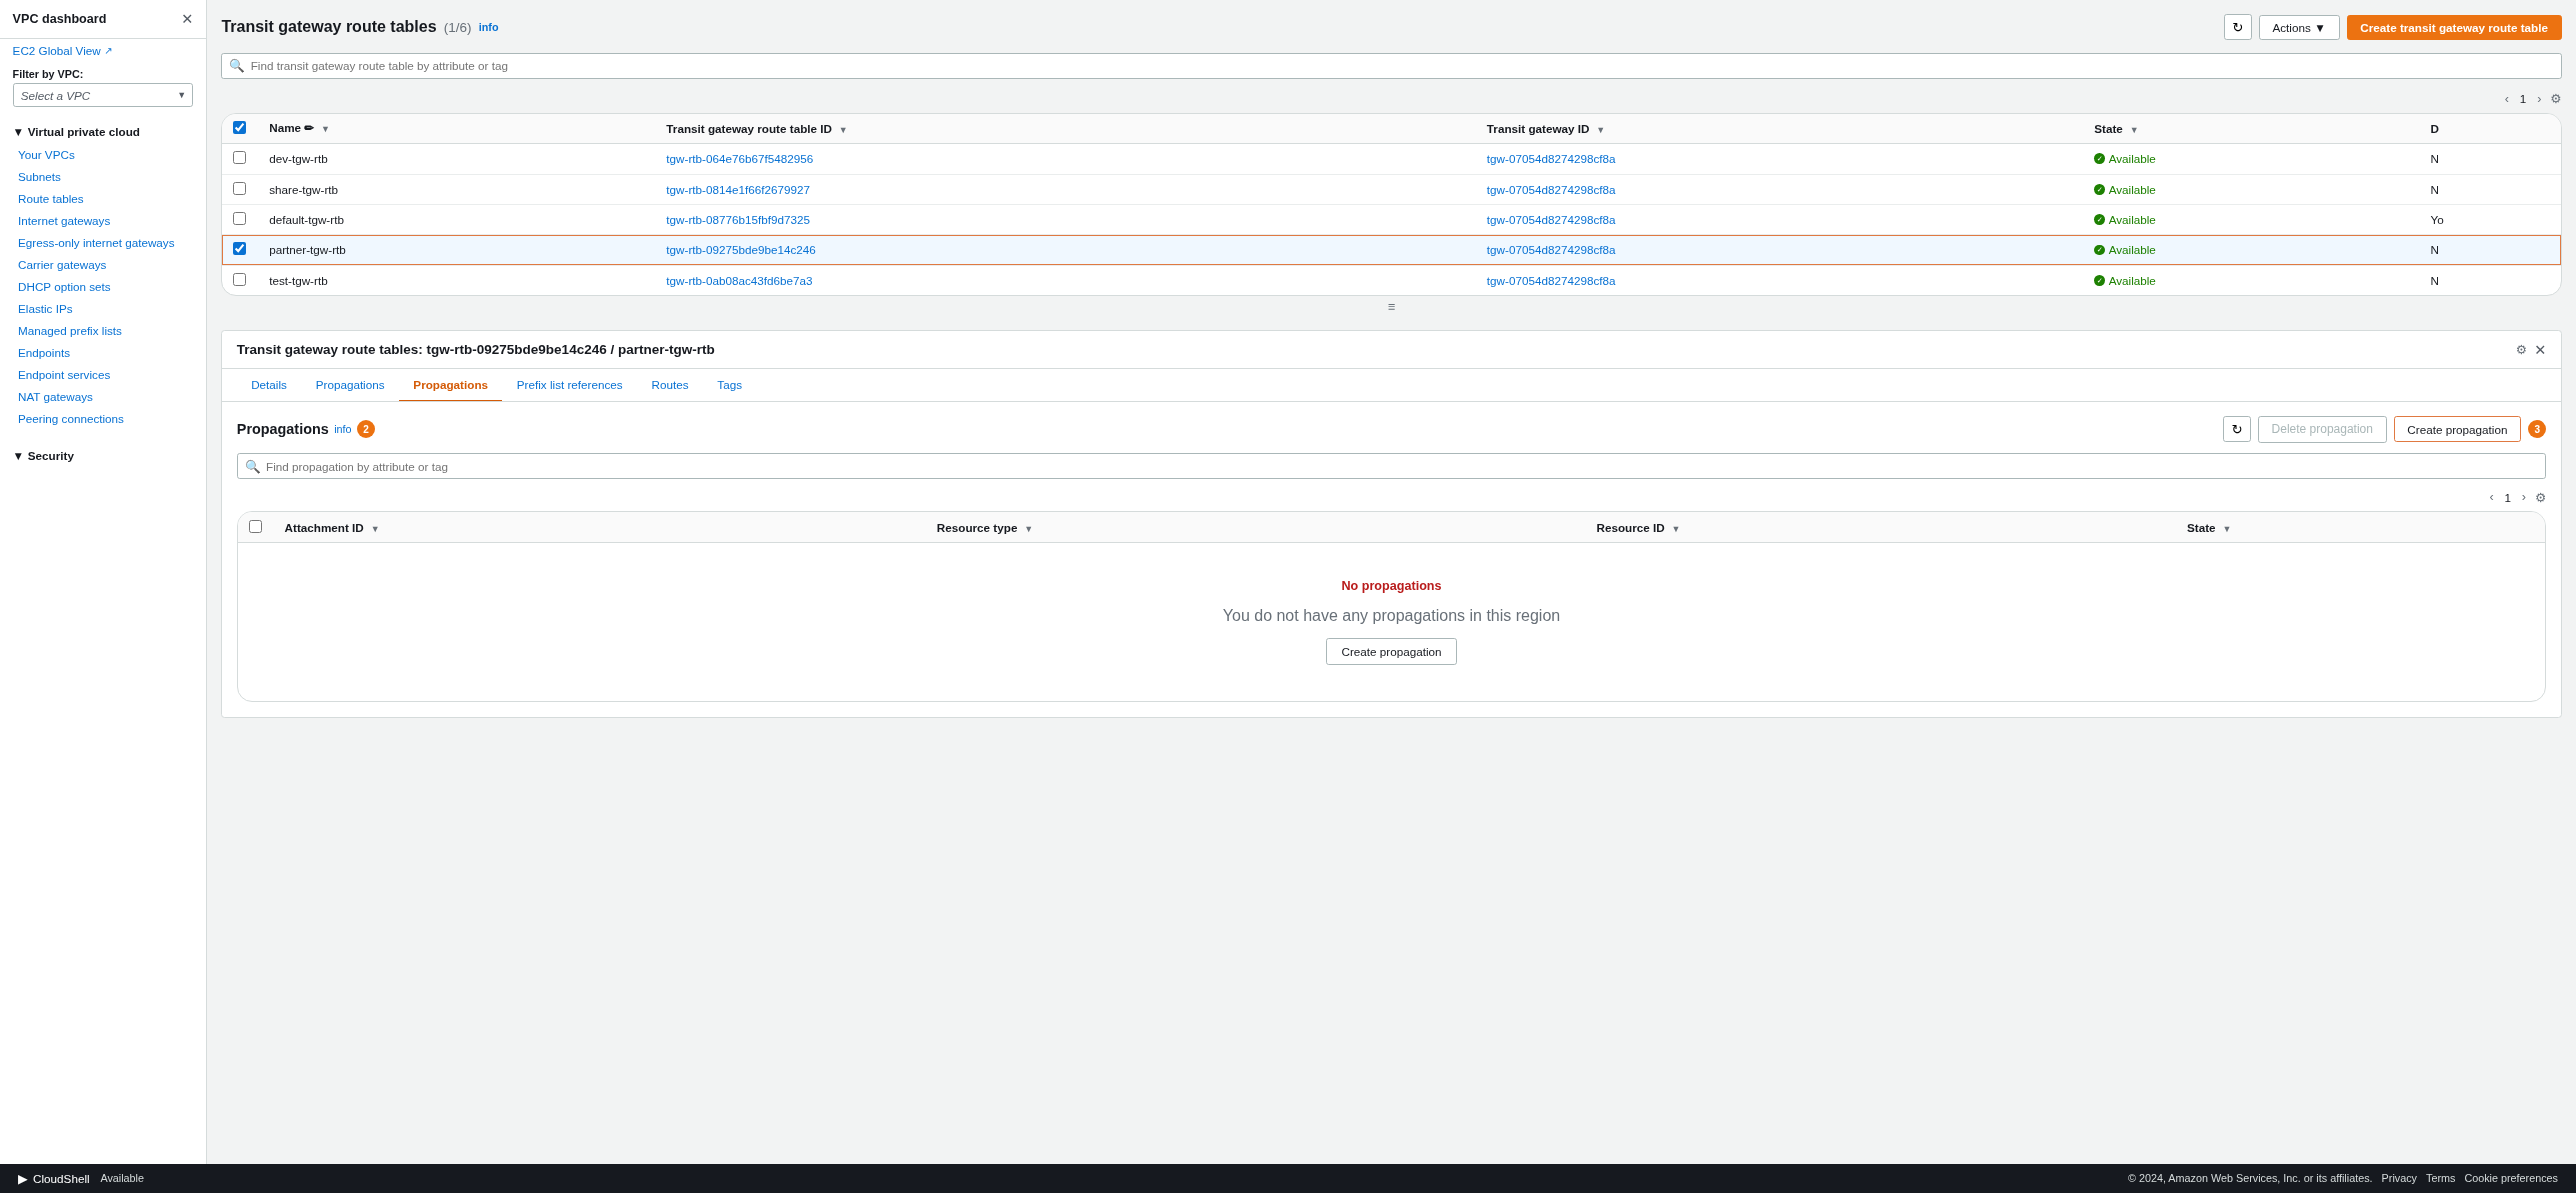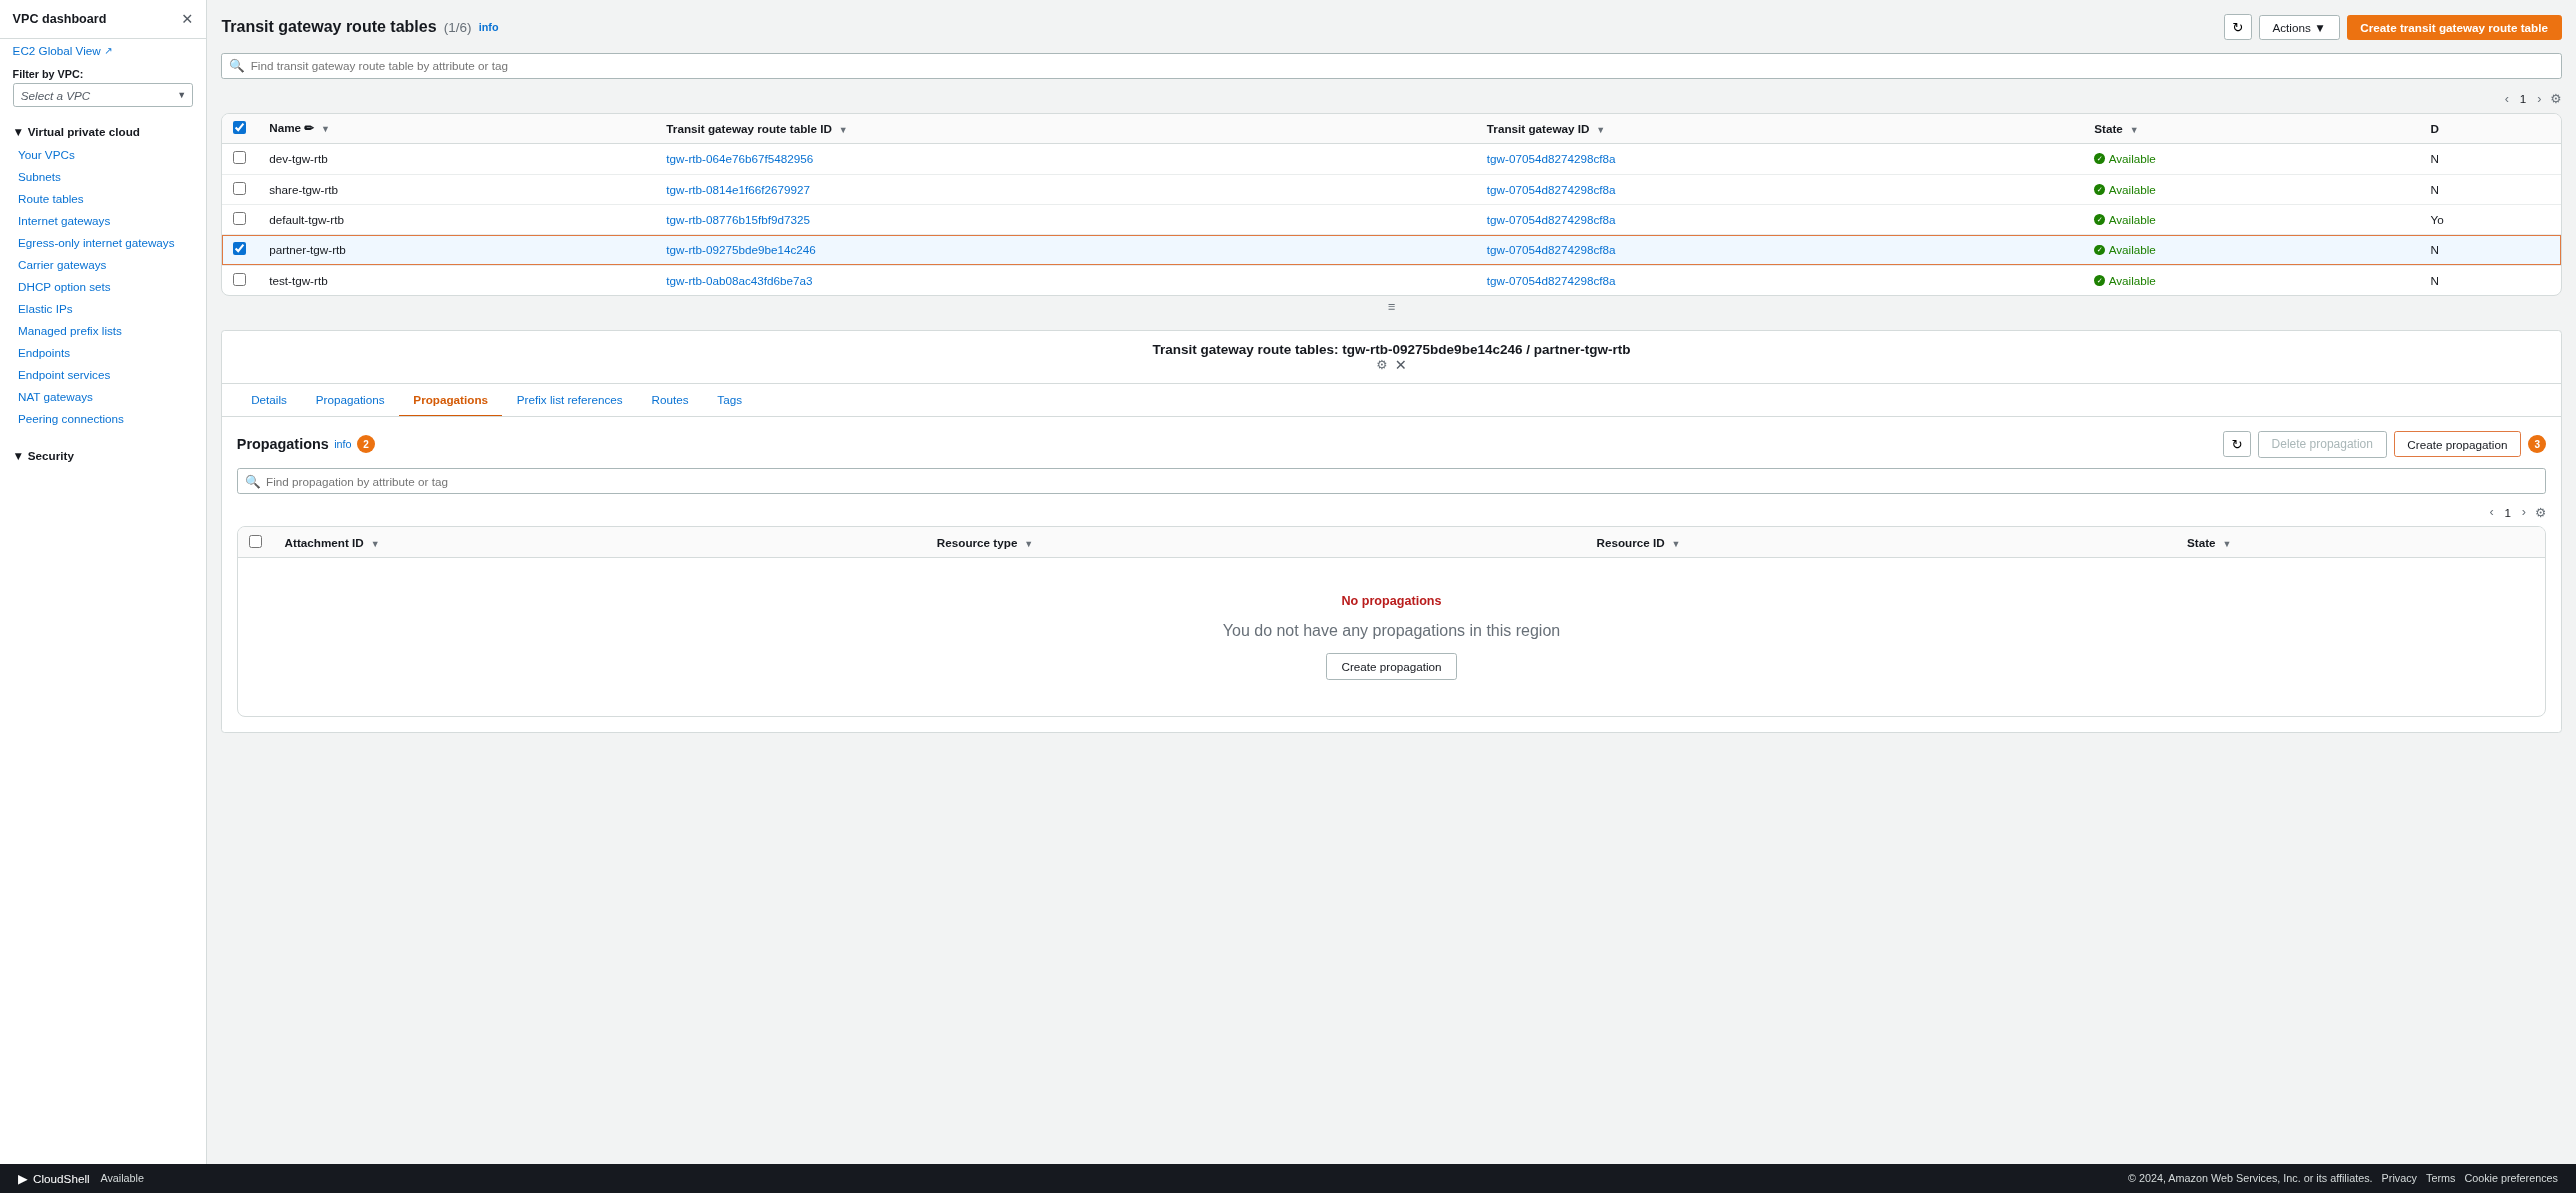--- a/index.html
+++ b/index.html
@@ -35,21 +35,21 @@
     .btn-primary { background: #ec7211; border-color: #ec7211; color: #fff; font-weight: 600; }
     .btn-icon { background: #fff; border: 0.9px solid #aab7b8; border-radius: 2.7px; padding: 4.5px 7.2px; cursor: pointer; display: flex; align-items: center; justify-content: center; }
     .btn-actions { display: flex; align-items: center; gap: 3.6px; }
 
     
     .search-bar { display: flex; align-items: center; border: 0.9px solid #aab7b8; border-radius: 2.7px; background: #fff; padding: 4.5px 7.2px; margin-bottom: 10.8px; gap: 5.4px; }
     .search-bar input { border: none; outline: none; font-size: 11.7px; color: #545b64; width: 100%; background: transparent; }
     .search-icon { color: #687078; font-size: 12.6px; }
 
     
-    .table-wrapper { background: #fff; border: 0.9px solid #d5dbdb; border-radius: 8px; overflow: hidden; }
+    .table-wrapper { background: #fff; border: 0.9px solid #d5dbdb; border-radius: 15px; overflow: hidden; }
     table { width: 100%; border-collapse: collapse; }
     thead tr { background: #fafafa; border-bottom: 0.9px solid #d5dbdb; }
     th { padding: 7.2px 10.8px; text-align: left; font-size: 11.7px; font-weight: 600; color: #16191f; white-space: nowrap; }
     th .sort-icon { color: #687078; font-size: 9px; margin-left: 3.6px; }
     td { padding: 7.2px 10.8px; font-size: 11.7px; color: #16191f; border-bottom: 0.9px solid #eaeded; }
     tr:last-child td { border-bottom: none; }
     .link-cell { color: #0972d3; cursor: pointer; }
     .status-available { color: #1d8102; display: flex; align-items: center; gap: 3.6px; font-size: 11.7px; }
     .status-dot { width: 10.8px; height: 10.8px; border-radius: 50%; background: #1d8102; display: inline-flex; align-items: center; justify-content: center; }
     .status-dot::after { content: '✓'; color: #fff; font-size: 7.2px; }
@@ -57,21 +57,21 @@
 
     
     .pagination { display: flex; align-items: center; gap: 3.6px; }
     .pagination-btn { background: none; border: none; cursor: pointer; color: #687078; font-size: 12.6px; padding: 1.8px 3.6px; }
     .pagination-btn:disabled { color: #d5dbdb; cursor: default; }
     .pagination-num { font-size: 11.7px; color: #16191f; padding: 0 3.6px; }
     .settings-icon { color: #687078; cursor: pointer; font-size: 12.6px; }
 
     
     .detail-panel { background: #fff; border: 0.9px solid #d5dbdb; border-radius: 3.6px; margin-top: 12.6px; }
-    .detail-panel-header { display: flex; align-items: center; justify-content: space-between; padding: 10.8px 14.4px; border-bottom: 0.9px solid #d5dbdb; flex-direction: column; }
+    .detail-panel-header { display: flex; align-items: center; justify-content: space-between; padding: 10.8px 14.4px; border-bottom: 0.9px solid #d5dbdb; }
     .detail-panel-title { font-size: 13.5px; font-weight: 700; color: #16191f; }
     .detail-panel-header-actions { display: flex; align-items: center; gap: 7.2px; }
     .detail-tabs { display: flex; border-bottom: 0.9px solid #d5dbdb; padding: 0 14.4px; }
     .detail-tab { padding: 9px 14.4px; font-size: 11.7px; color: #0972d3; cursor: pointer; border-bottom: 1.8px solid transparent; margin-bottom: -0.9px; }
     .detail-tab.active { color: #d45b07; border-bottom: 1.8px solid #d45b07; font-weight: 600; }
     .detail-tab-content { padding: 14.4px; }
 
     
     .propagations-header { display: flex; align-items: center; justify-content: space-between; margin-bottom: 10.8px; }
     .propagations-title { font-size: 14.4px; font-weight: 700; color: #16191f; display: flex; align-items: center; gap: 5.4px; }

